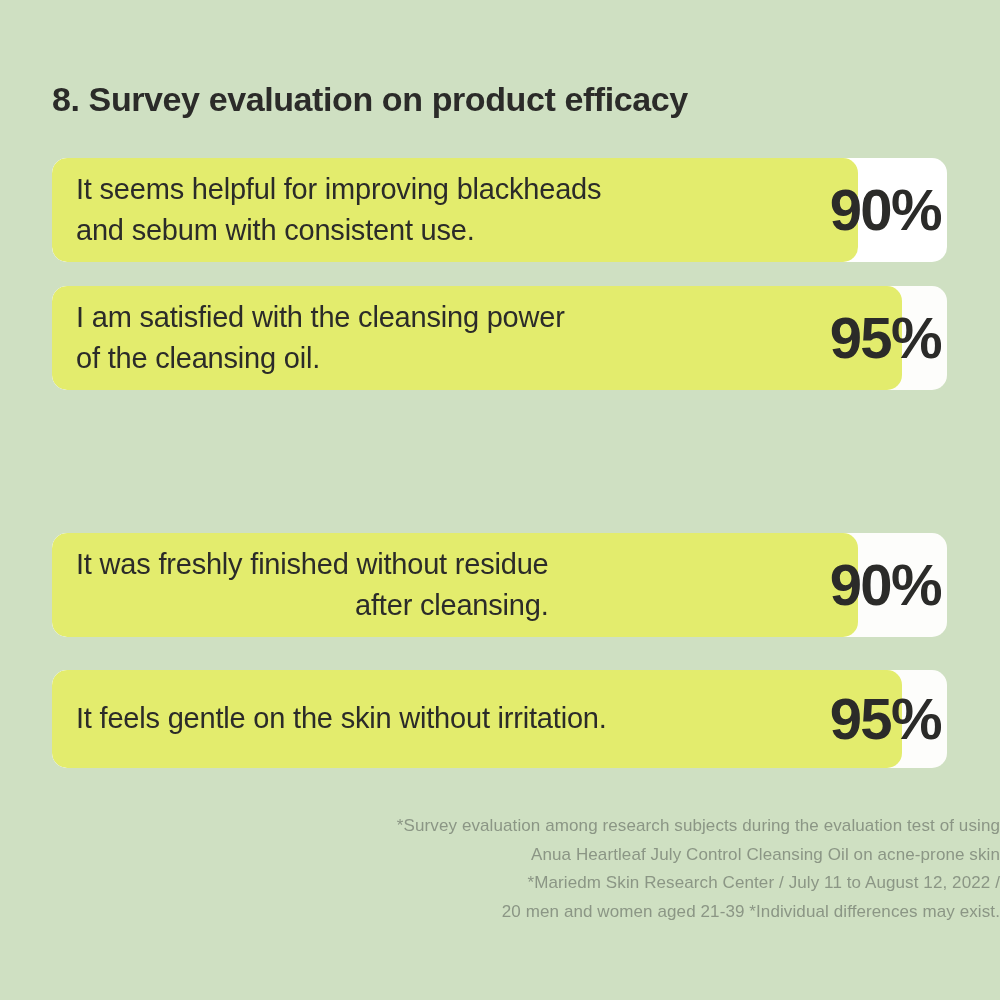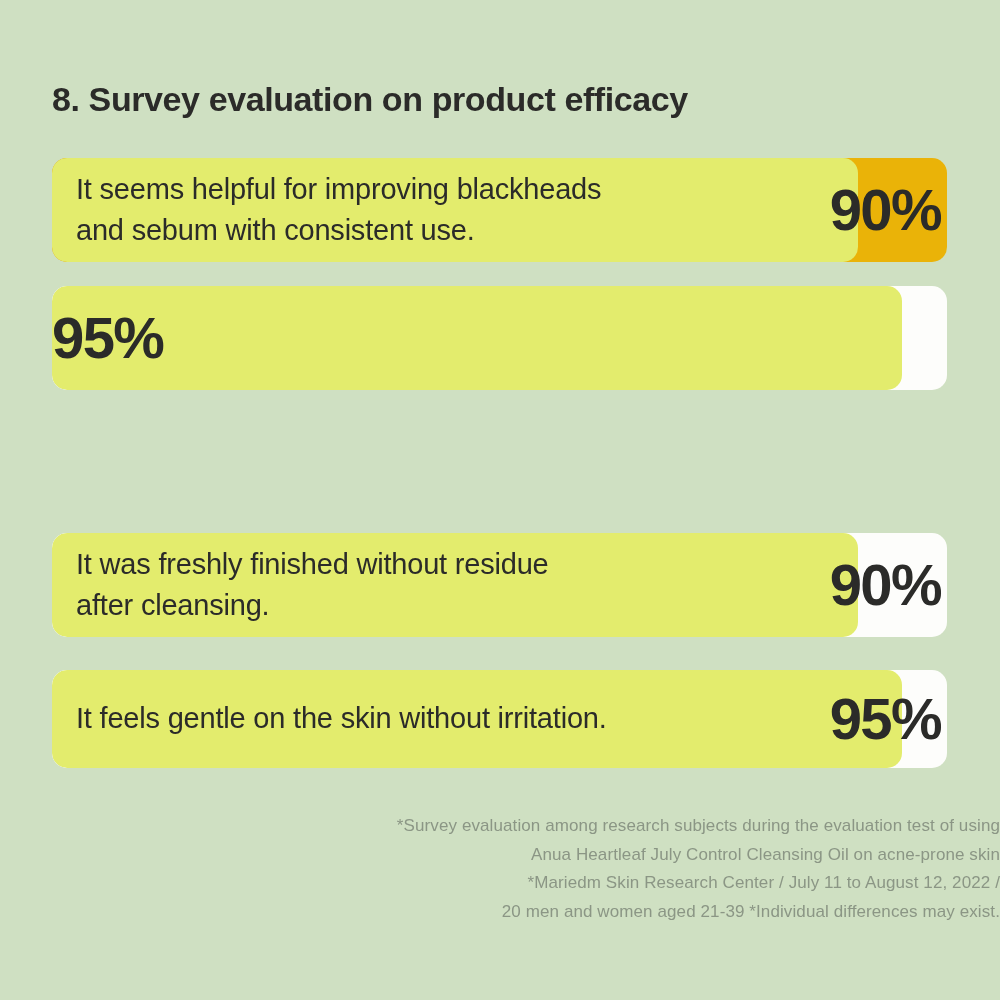--- a/index.html
+++ b/index.html
@@ -103,38 +103,40 @@
   }
   .footnote div { white-space: nowrap; }
 </style>
 </head>
 <body style="background: rgb(207, 224, 194);">
 
 <div class="page">
 
   <div class="section-heading s1">8. Survey evaluation on product efficacy</div>
 
-  <div class="bar-track row1" style="background: #eab308;">
+  <div class="bar-track row1" style="background: #ffffff;">
     <div class="bar-fill" style="width: 90%; background: rgb(227, 236, 109);"></div>
     <div class="bar-content">
       <div class="bar-label">It seems helpful for improving blackheads
 and sebum with consistent use.</div>
       <div class="bar-value">90%</div>
     </div>
   </div>
 
   <div class="bar-track row2" style="background: rgb(253, 253, 251);">
     <div class="bar-fill" style="width: 95%; background: rgb(227, 236, 109);"></div>
     <div class="bar-content">
+      <div class="bar-label">I am satisfied with the cleansing power
+of the cleansing oil.</div>
       <div class="bar-value">95%</div>
     </div>
   </div>
 
 
-  <div class="bar-track row3" style="background: rgb(253, 253, 251);">
+  <div class="bar-track row3" style="background: rgb(253, 253, 251); text-align: right;">
     <div class="bar-fill" style="width: 90%; background: rgb(227, 236, 109);"></div>
     <div class="bar-content">
       <div class="bar-label">It was freshly finished without residue
 after cleansing.</div>
       <div class="bar-value">90%</div>
     </div>
   </div>
 
   <div class="bar-track row4" style="background: rgb(253, 253, 251); text-decoration: underline;">
     <div class="bar-fill" style="width: 95%; background: rgb(227, 236, 109);"></div>

